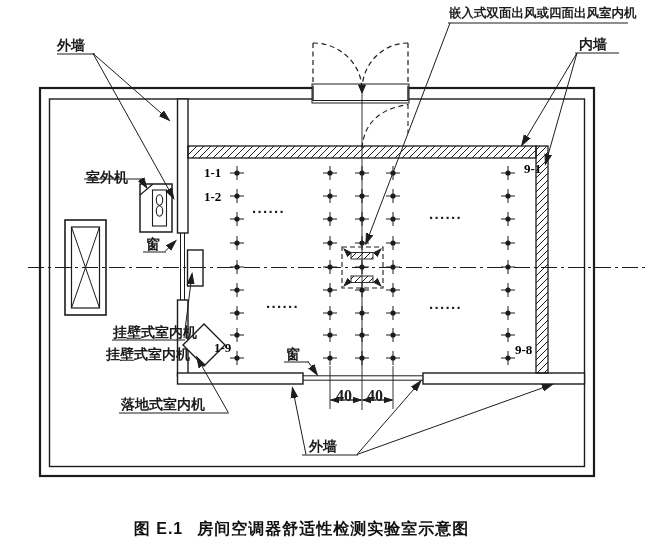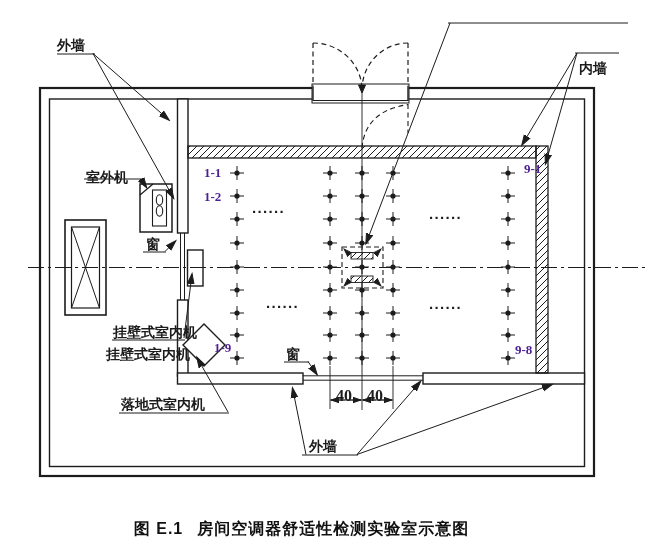--- a/index.html
+++ b/index.html
@@ -3,21 +3,21 @@
 <meta charset="utf-8">
 <style>
   html,body{margin:0;padding:0;background:#ffffff;}
   .stage{
     position:relative;width:660px;height:560px;background:#ffffff;
     font-family:"Liberation Sans", sans-serif;color:#1c1c1c;overflow:hidden;
   }
   .stage svg{position:absolute;left:0;top:0;}
   .lbl{position:absolute;font-weight:bold;font-size:14px;line-height:1.1;white-space:nowrap;color:#1c1c1c;}
   .lbl.small{font-size:12.5px;}
-  .glbl{position:absolute;font-family:"Liberation Serif", serif;font-weight:bold;font-size:13px;line-height:1;white-space:nowrap;color:#4c1d95;}
+  .glbl{position:absolute;font-family:"Liberation Serif", serif;font-weight:bold;font-size:13px;line-height:1;white-space:nowrap;color:#000000;}
   .dim{position:absolute;font-family:"Liberation Serif", serif;font-weight:bold;font-size:16px;line-height:1;white-space:nowrap;color:#1c1c1c;}
   .dots{position:absolute;font-weight:bold;font-size:15px;letter-spacing:.5px;line-height:1;white-space:nowrap;color:#1c1c1c;}
   .caption{
     position:absolute;top:519px;left:0;width:603px;text-align:center;
     font-weight:bold;font-size:16px;letter-spacing:1px;color:#111;
   }
   .caption .no{margin-right:14px;}
   
   svg line, svg path, svg rect, svg polygon, svg ellipse{stroke:#1c1c1c;}
   #grid-points line{stroke:#1c1c1c;stroke-width:1;}
@@ -375,21 +375,22 @@
       <line x1="84" y1="179" x2="142" y2="179"></line>
       <line x1="143" y1="252" x2="166" y2="252"></line>
       <line x1="112" y1="340" x2="185" y2="340"></line>
       <line x1="119" y1="413" x2="229" y2="413"></line>
       <line x1="284" y1="362" x2="309" y2="362"></line>
       <line x1="302" y1="455" x2="358" y2="455"></line>
     </g>
   </svg>
 
   <div class="lbl" style="left:57px;top:38px;">外墙</div>
-  <div class="lbl" style="left:579px;top:37px;margin-top:24px;">内墙</div>
+  <div class="lbl small" style="left:449px;top:7px;">嵌入式双面出风或四面出风室内机</div>
+  <div class="lbl" style="left:579px;top:37px;">内墙</div>
   <div class="lbl" style="left:86px;top:164px;margin-top:6px;">室外机</div>
   <div class="lbl" style="left:146px;top:237px;">窗</div>
   <div class="lbl" style="left:113px;top:325px;">挂壁式室内机</div>
   <div class="lbl" style="left:106px;top:347px;">挂壁式室内机</div>
   <div class="lbl" style="left:121px;top:397px;">落地式室内机</div>
   <div class="lbl" style="left:286px;top:347px;">窗</div>
   <div class="lbl" style="left:309px;top:439px;">外墙</div>
 
   <div class="glbl" style="left:204px;top:166px;">1-1</div>
   <div class="glbl" style="left:204px;top:190px;">1-2</div>

